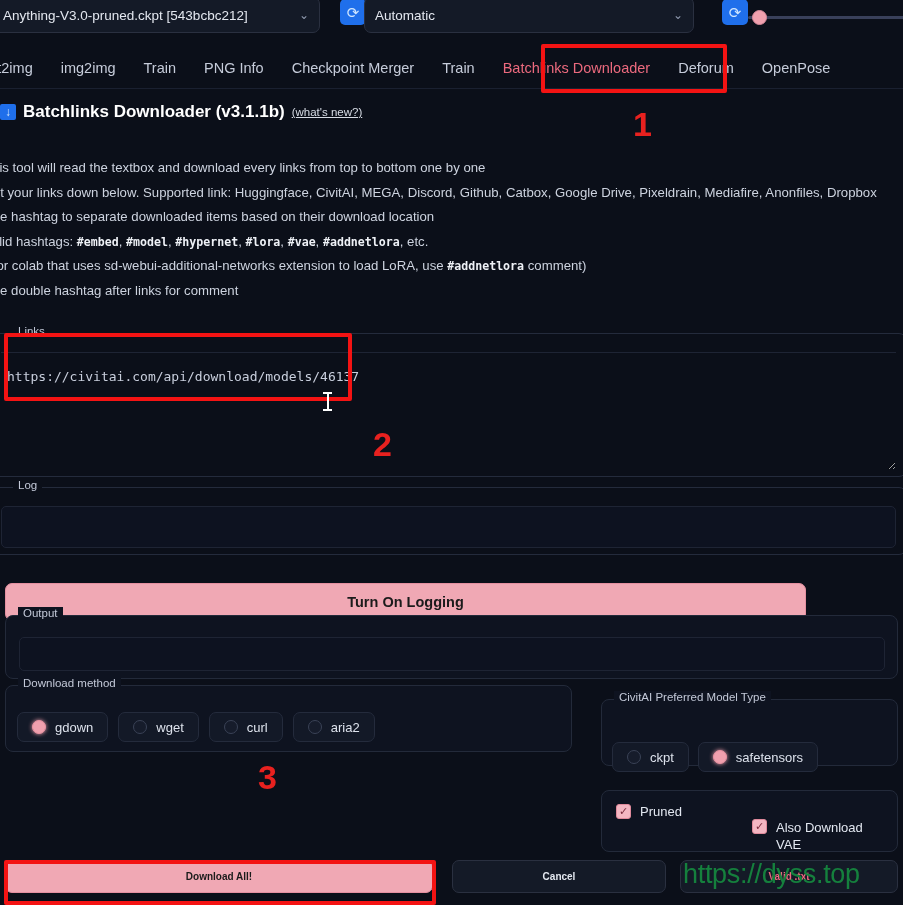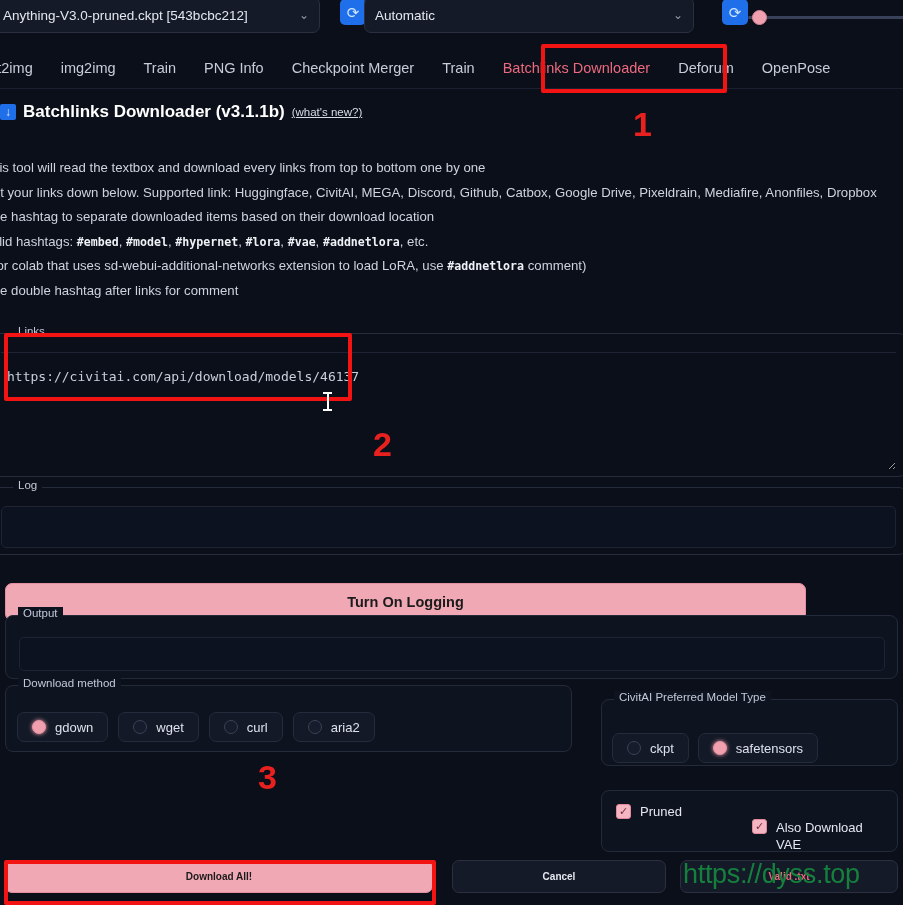--- a/index.html
+++ b/index.html
@@ -135,21 +135,21 @@
     font-size: 13px; color: #dde2ec;
   }
   .radio-dot {
     width: 14px; height: 14px; border-radius: 50%;
     border: 1px solid #3a4256; background: #161c2b;
   }
   .radio-chip.sel .radio-dot { background: #f0a0ae; border-color: #e890a0; box-shadow: 0 0 4px #f0a0ae; }
 
   
   #civitai-panel { left: 601px; top: 699px; width: 297px; height: 67px; }
-  #civitai-panel .radio-row { top: 33px; left: 10px; gap: 9px; }
+  #civitai-panel .radio-row { top: 42px; left: 10px; gap: 9px; }
 
   
   #chk-panel { left: 601px; top: 790px; width: 297px; height: 62px; }
   .chk-item { position: absolute; display: flex; align-items: flex-start; gap: 9px; font-size: 13px; color: #e2e7f0; }
   #chk-pruned { left: 14px; top: 13px; }
   #chk-vae { left: 150px; top: 28px; width: 135px; }
   .chk-box {
     width: 15px; height: 15px; border-radius: 3px; flex: 0 0 auto;
     background: #f3b6c2; border: 1px solid #e08a9c;
     color: #7a2c3d; font-size: 11px; line-height: 13px; text-align: center;

